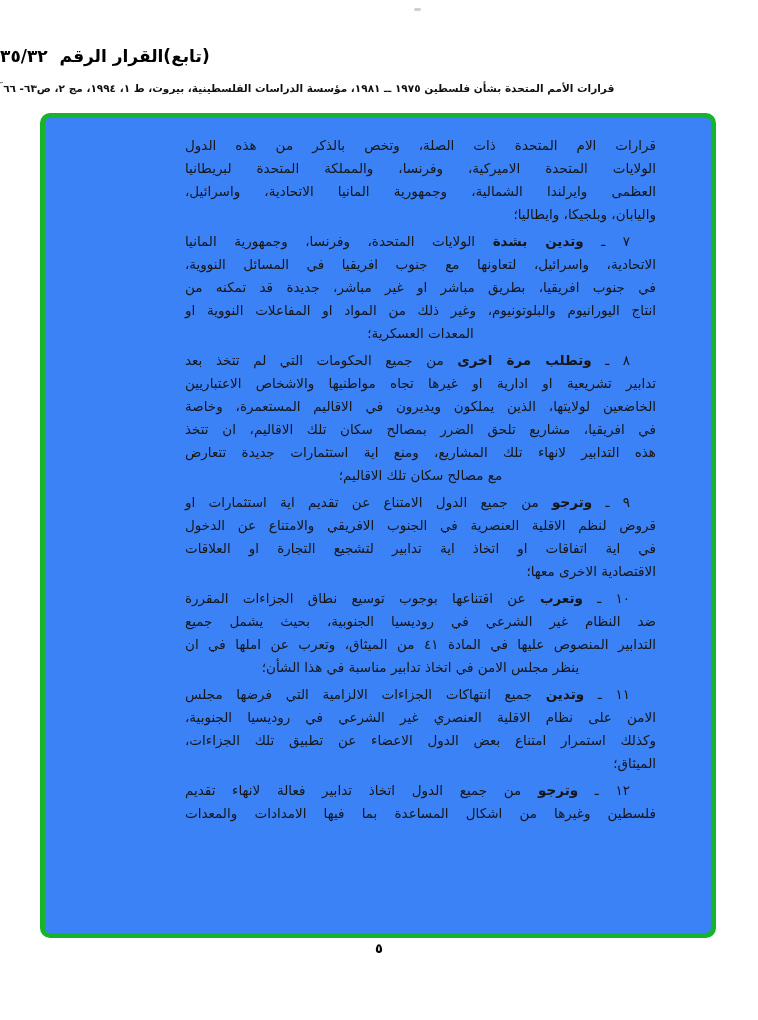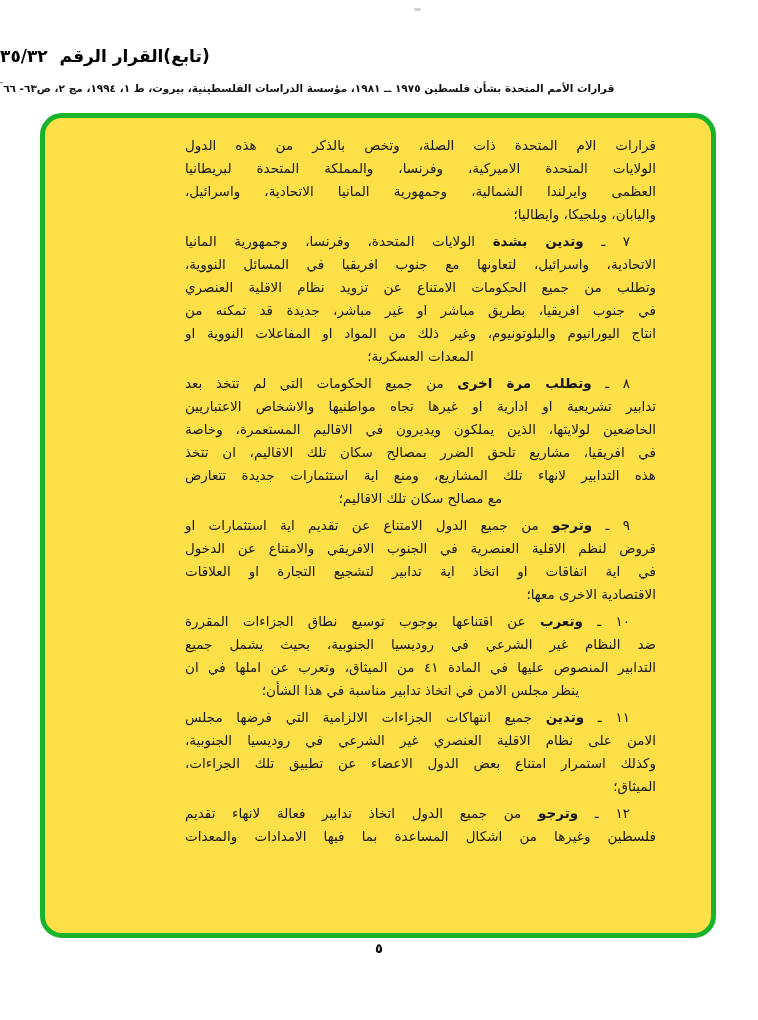--- a/index.html
+++ b/index.html
@@ -18,22 +18,22 @@
   }
   .doc-subtitle{
     position:absolute;top:81px;left:0;width:100%;
     direction:rtl;text-align:left;
     font-weight:bold;font-size:10.5px;color:#111;
   }
   .doc-subtitle sup{font-size:7px;vertical-align:super;}
   .highlight-frame{
     position:absolute;left:40px;top:113px;
     width:666px;height:815px;
-    border:5px solid #17b32b;border-radius:22px;
-    background:#fde047;
+    border:5px solid #17b32b;border-radius:10px;
+    background:#3b82f6;
     box-sizing:content-box;
   }
   .text-col{
     position:absolute;top:16px;right:55px;width:471px;
     direction:rtl;
     font-size:13.5px;line-height:23px;color:#161616;
   }
   .para{margin:0 0 4px 0;}
   .line{min-height:23px;}
   .line.justify{text-align:justify;text-align-last:justify;}
@@ -59,21 +59,20 @@
   <div class="text-col" id="doc-lines">
       <div class="para">
         <div class="line justify"><span>قرارات الام المتحدة ذات الصلة، وتخص بالذكر من هذه الدول</span></div>
         <div class="line justify"><span>الولايات المتحدة الاميركية، وفرنسا، والمملكة المتحدة لبريطانيا</span></div>
         <div class="line justify"><span>العظمى وايرلندا الشمالية، وجمهورية المانيا الاتحادية، واسرائيل،</span></div>
         <div class="line start"><span>واليابان، وبلجيكا، وايطاليا؛</span></div>
       </div>
       <div class="para">
         <div class="line justify indent"><span>٧ ـ </span><span class="b">وتدين بشدة</span><span> الولايات المتحدة، وفرنسا، وجمهورية المانيا</span></div>
         <div class="line justify"><span>الاتحادية، واسرائيل، لتعاونها مع جنوب افريقيا في المسائل النووية،</span></div>
-        <div class="line justify"><span>وتطلب من جميع الحكومات الامتناع عن تزويد نظام الاقلية العنصري</span></div>
         <div class="line justify"><span>في جنوب افريقيا، بطريق مباشر او غير مباشر، جديدة قد تمكنه من</span></div>
         <div class="line justify"><span>انتاج اليورانيوم والبلوتونيوم، وغير ذلك من المواد او المفاعلات النووية او</span></div>
         <div class="line center"><span>المعدات العسكرية؛</span></div>
       </div>
       <div class="para">
         <div class="line justify indent"><span>٨ ـ </span><span class="b">وتطلب مرة اخرى</span><span> من جميع الحكومات التي لم تتخذ بعد</span></div>
         <div class="line justify"><span>تدابير تشريعية او ادارية او غيرها تجاه مواطنيها والاشخاص الاعتباريين</span></div>
         <div class="line justify"><span>الخاضعين لولايتها، الذين يملكون ويديرون في الاقاليم المستعمرة، وخاصة</span></div>
         <div class="line justify"><span>في افريقيا، مشاريع تلحق الضرر بمصالح سكان تلك الاقاليم، ان تتخذ</span></div>
         <div class="line justify"><span>هذه التدابير لانهاء تلك المشاريع، ومنع اية استثمارات جديدة تتعارض</span></div>

